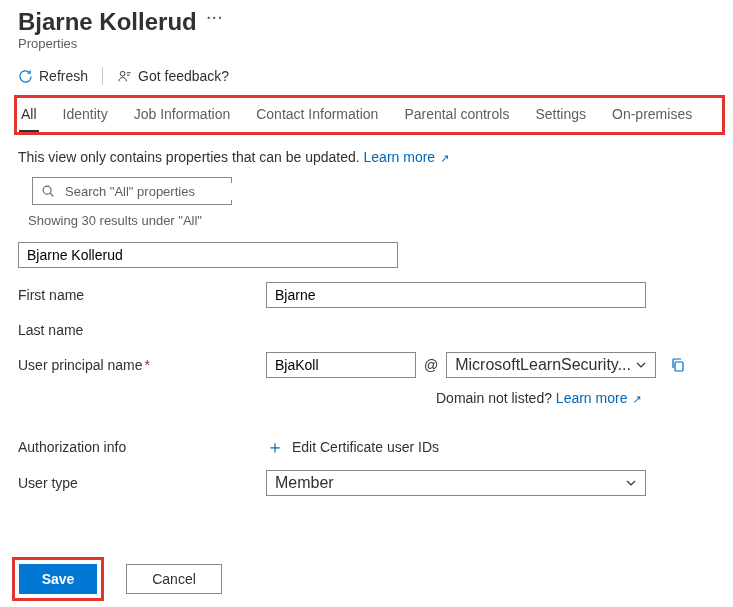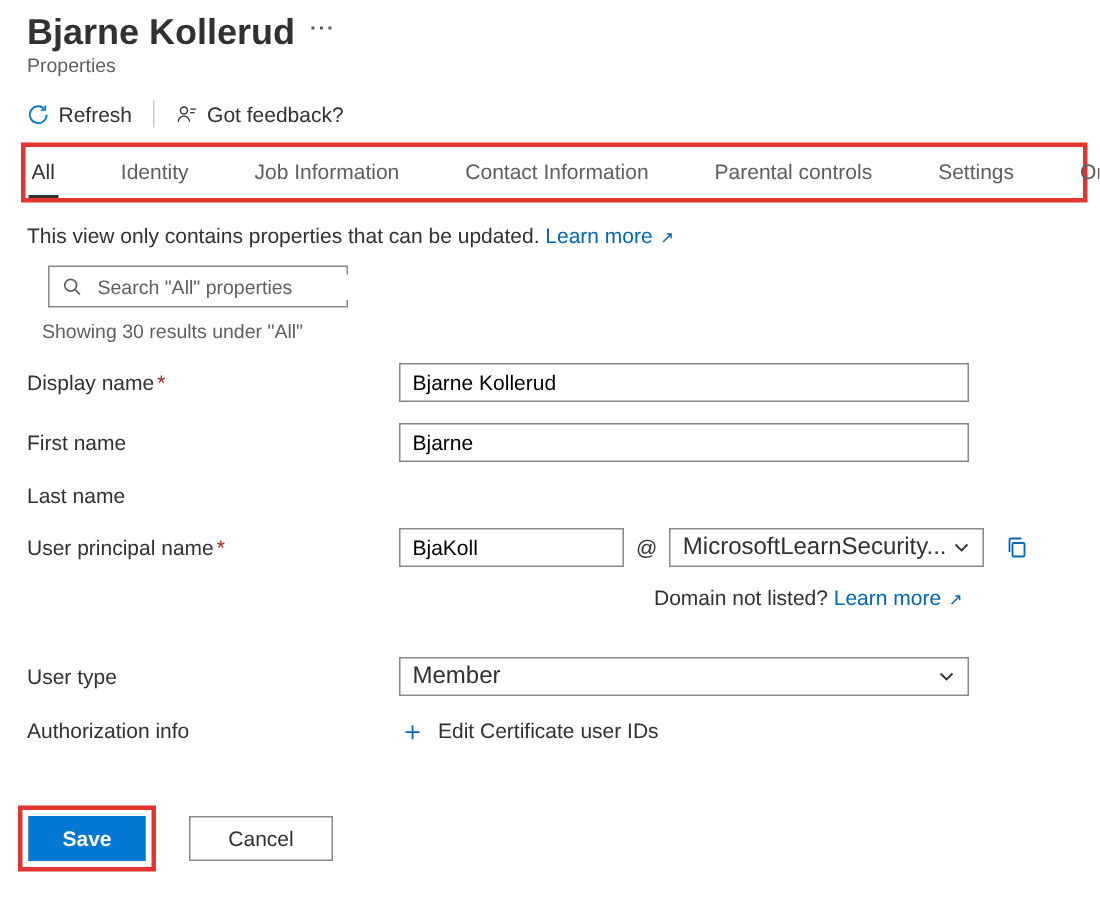--- a/index.html
+++ b/index.html
@@ -27,21 +27,21 @@
   h1{font-size:24px;font-weight:600;margin:4px 0 0 0;display:flex;align-items:center;gap:10px;}
   .more-dots{font-size:14px;color:var(--text-light);letter-spacing:1px;line-height:1;padding-bottom:8px;cursor:pointer;}
   .subtitle{font-size:13px;color:var(--text-light);margin:0 0 10px 0;}
   
   .toolbar{display:flex;align-items:center;gap:14px;padding:6px 0 10px 0;}
   .tb-btn{display:flex;align-items:center;gap:6px;color:var(--text);cursor:pointer;font-size:14px;}
   .vdiv{width:1px;height:18px;background:var(--border-light);}
   svg{display:block;}
   
   .tabs-wrap{border:3px solid var(--highlight);padding:4px 2px 0 2px;margin:0 2px 14px -4px;}
-  .tabs{display:flex;gap:40px;font-size:14px;color:var(--text-light);}
+  .tabs{display:flex;gap:22px;font-size:14px;color:var(--text-light);}
   .tab{padding:4px 2px 8px 2px;cursor:pointer;white-space:nowrap;}
   .tab.active{color:var(--text);border-bottom:2px solid var(--text);font-weight:400;}
   
   .info-row{font-size:14px;margin:2px 0 12px 0;}
   a.link{color:var(--link);text-decoration:none;}
   
   .search{display:flex;align-items:center;gap:8px;border:1px solid var(--border);width:200px;height:28px;padding:0 8px;margin-left:14px;}
   .search input{border:0;outline:0;font-size:13px;flex:1;color:var(--text);}
   .search input::placeholder{color:var(--text-light);}
   .results{font-size:13px;color:var(--text-light);margin:8px 0 14px 10px;}
@@ -54,21 +54,21 @@
   .w-wide{width:380px;}
   .w-upn{width:150px;}
   .at{margin:0 8px;}
   .select{width:210px;height:26px;border:1px solid var(--border);display:flex;align-items:center;justify-content:space-between;padding:0 8px;font-size:16px;cursor:pointer;}
   .select.full{width:380px;}
   .copy-btn{margin-left:14px;color:var(--link);cursor:pointer;}
   .helper{margin-left:248px;font-size:14px;margin-top:-2px;margin-bottom:-2px;}
   .add-link{display:flex;align-items:center;gap:8px;color:var(--text);cursor:pointer;}
   .plus{color:var(--link);font-size:18px;line-height:1;}
   
-  .footer{position:absolute;bottom:26px;left:12px;display:flex;align-items:center;gap:22px;}
+  .footer{position:absolute;bottom:6px;left:12px;display:flex;align-items:center;gap:22px;}
   .save-wrap{border:3px solid var(--highlight);padding:4px;}
   button.save{background:var(--primary);color:#fff;border:1px solid var(--primary);font-size:14px;font-weight:600;height:30px;width:78px;cursor:pointer;}
   button.cancel{background:#fff;color:var(--text);border:1px solid var(--border);font-size:14px;height:30px;width:96px;cursor:pointer;}
   .ext-icon{font-size:11px;margin-left:2px;}
 </style>
 </head>
 <body>
 
 <h1>
   <span>Bjarne Kollerud</span>
@@ -125,23 +125,20 @@
         <line x1="10.5" y1="10.5" x2="14" y2="14"></line>
       </svg>
   </span>
   <input placeholder="Search &quot;All&quot; properties" style="">
 </div>
 <div class="results">Showing 30 results under "All"</div>
 
 <div class="form">
 
   <div class="row">
-    <div class="label">
-      <span>Display name</span><span class="req">*</span>
-    </div>
     <input class="field w-wide" value="Bjarne Kollerud" style="">
   </div>
 
   <div class="row">
     <div class="label">First name</div>
     <input class="field w-wide" value="Bjarne" style="">
   </div>
 
   <div class="row">
     <div class="label">Last name</div>
@@ -172,39 +169,39 @@
   <div class="helper" style="padding-left:170px;">
     <span>Domain not listed? </span>
     <a class="link" href="#">
       <span>Learn more</span><span class="ext-icon"> ↗</span>
     </a>
   </div>
 
   <div style="height:6px"></div>
 
   <div class="row">
+    <div class="label">Authorization info</div>
+    <div class="add-link">
+      <span class="plus">＋</span>
+      <span>Edit Certificate user IDs</span>
+    </div>
+  </div>
+
+  <div class="row">
     <div class="label">User type</div>
     <div class="select full">
       <span>Member</span>
       <span>
         <svg width="12" height="12" viewBox="0 0 12 12" fill="none" stroke="#323130" stroke-width="1.2">
             <path d="M2 4l4 4 4-4"></path>
           </svg>
       </span>
     </div>
   </div>
 
-  <div class="row">
-    <div class="label">Authorization info</div>
-    <div class="add-link">
-      <span class="plus">＋</span>
-      <span>Edit Certificate user IDs</span>
-    </div>
-  </div>
-
 </div>
 
 <div class="footer">
   <div class="save-wrap">
     <button class="save">Save</button>
   </div>
   <button class="cancel">Cancel</button>
 </div>
 
 </body></html>

